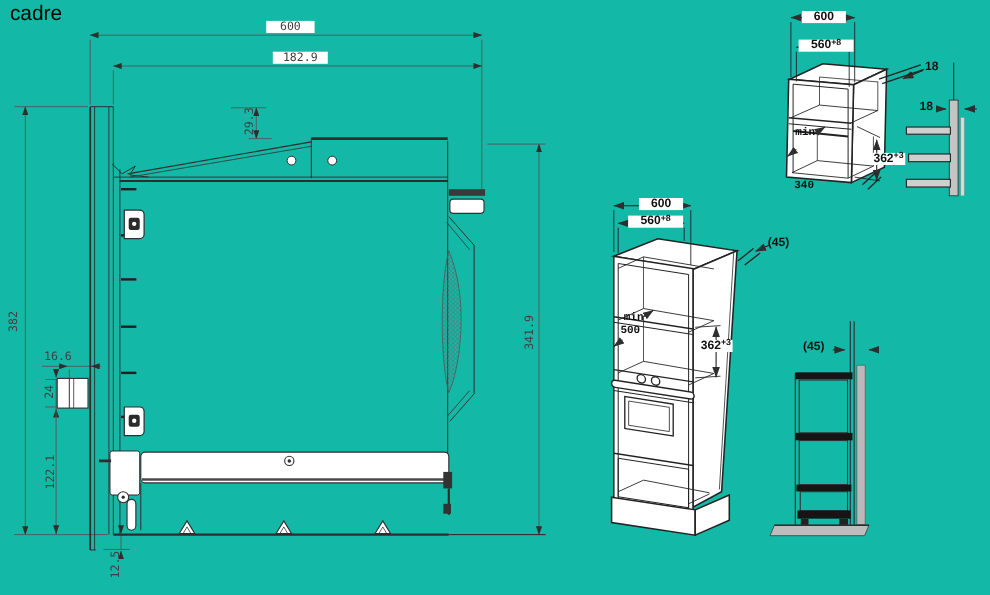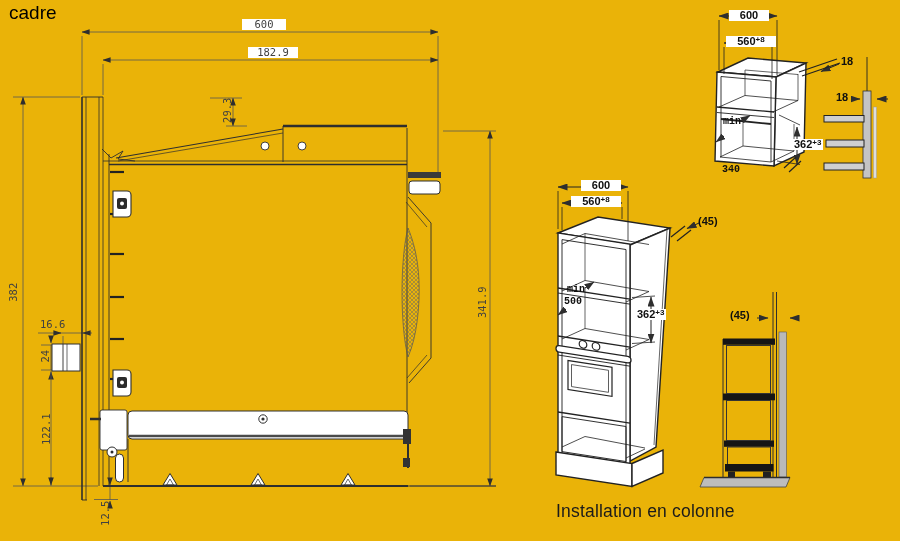--- a/index.html
+++ b/index.html
@@ -1,16 +1,16 @@
 <!DOCTYPE html>
 <html><head>
 <meta charset="utf-8">
 <style>
   html,body{margin:0;padding:0;background:#fff;}
-  #stage{position:relative;width:900px;height:541px;background:#eab308;overflow:hidden;
+  #stage{position:relative;width:900px;height:541px;background:#14b8a6;overflow:hidden;
          font-family:"Liberation Sans",sans-serif;}
   #stage svg{position:absolute;left:0;top:0;}
   .lbl{position:absolute;line-height:1;white-space:nowrap;}
   .cad{font-family:"DejaVu Sans Mono",monospace;font-size:10.5px;color:#414141;}
   .rot{transform:rotate(-90deg);transform-origin:center;text-align:center;}
   .bdim{font-family:"Liberation Sans",sans-serif;font-weight:bold;font-size:11px;color:#101010;}
   .note{font-family:Liberation Mono, monospace;font-weight:bold;font-size:10px;color:#101010;}
   .bg{background:#fff;padding:0 2px;}
   .center{text-align:center;}
   .sup{font-size:8px;position:relative;top:-3.5px;}
@@ -321,15 +321,14 @@
 <div class="lbl bdim bg" style="left:792px;top:139px;"><span>362</span><span class="sup">+3</span></div>
 
 <div class="lbl bdim bg center" style="left:581px;top:180px;width:36px;">600</div>
 <div class="lbl bdim bg center" style="left:571px;top:196px;width:46px;"><span>560</span><span class="sup">+8</span></div>
 <div class="lbl bdim" style="left:698px;top:216px;">(45)</div>
 <div class="lbl note" style="left:567px;top:285px;">min</div>
 <div class="lbl note" style="left:564px;top:297px;">500</div>
 <div class="lbl bdim bg" style="left:635px;top:309px;"><span>362</span><span class="sup">+3</span></div>
 <div class="lbl bdim" style="left:730px;top:310px;">(45)</div>
 
-<div class="lbl caption" style="left:556px;top:503px;">Installation en colonne</div>
 
 </div>
 
 </body></html>

